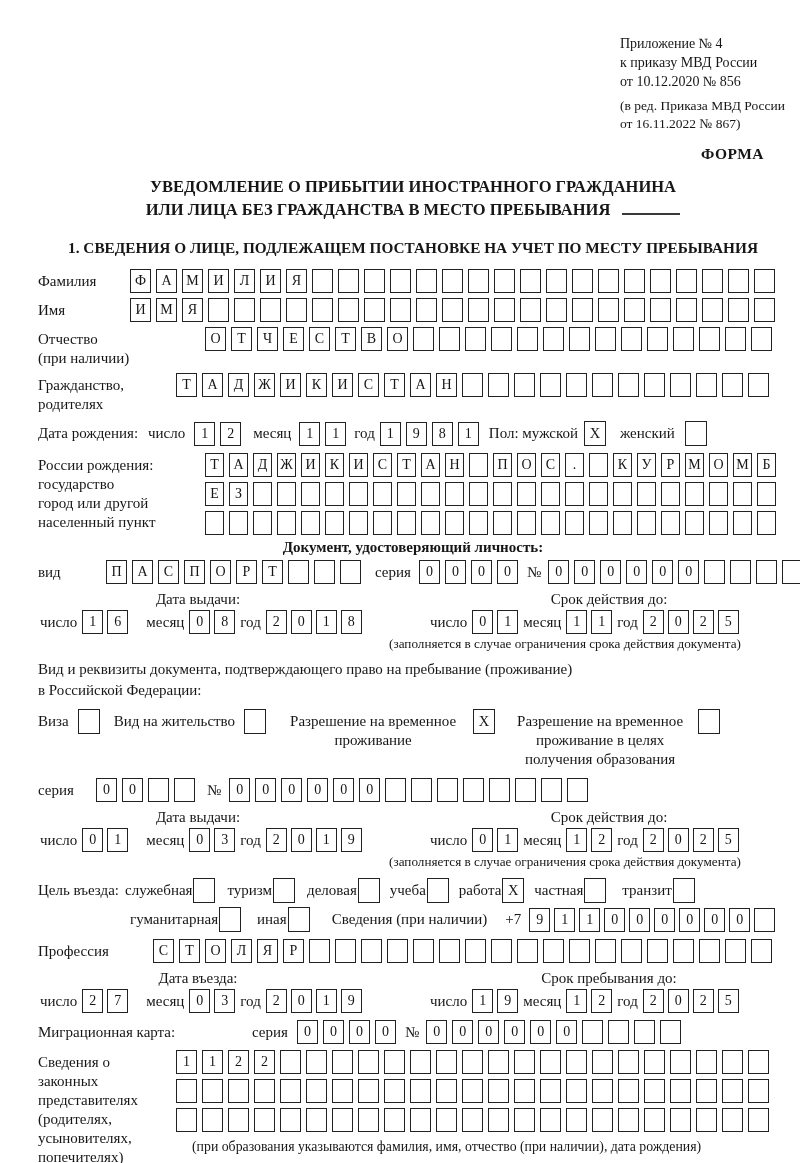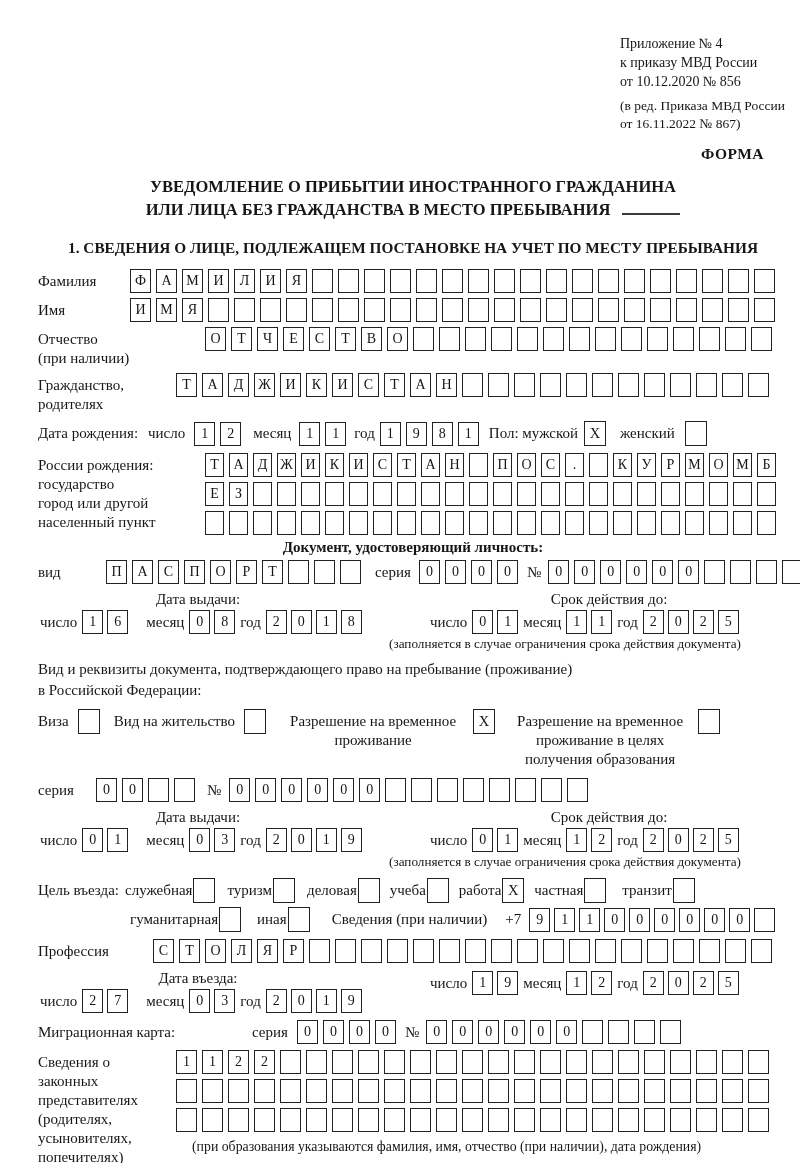--- a/index.html
+++ b/index.html
@@ -632,20 +632,21 @@
         <span>год</span>
         <span class="boxes">
             <span class="cbox">2</span>
             <span class="cbox">0</span>
             <span class="cbox">1</span>
             <span class="cbox">9</span>
           </span>
       </div>
     </div>
     <div class="dp-right">
+      <div class="dp-head">Срок пребывания до:</div>
       <div class="dline">
         <span>число</span>
         <span class="boxes">
             <span class="cbox">1</span>
             <span class="cbox">9</span>
           </span>
         <span>месяц</span>
         <span class="boxes">
             <span class="cbox">1</span>
             <span class="cbox">2</span>

